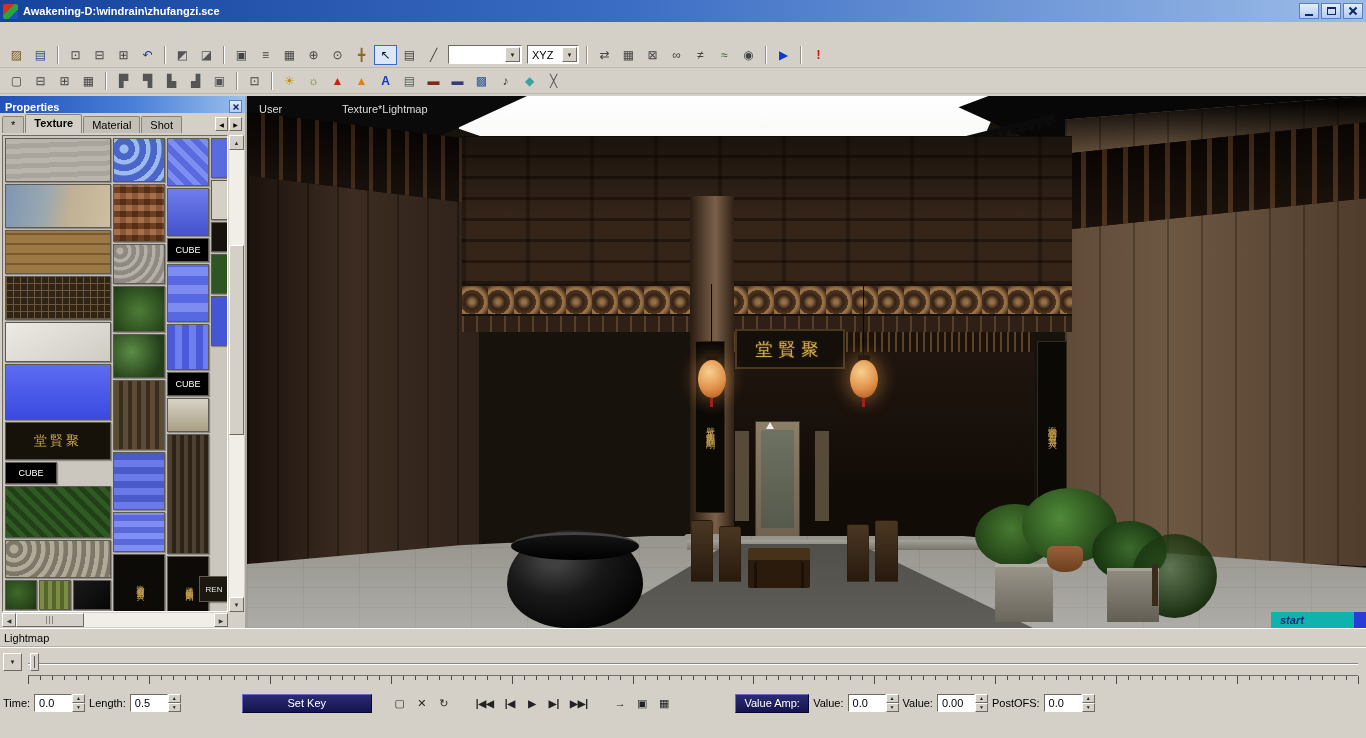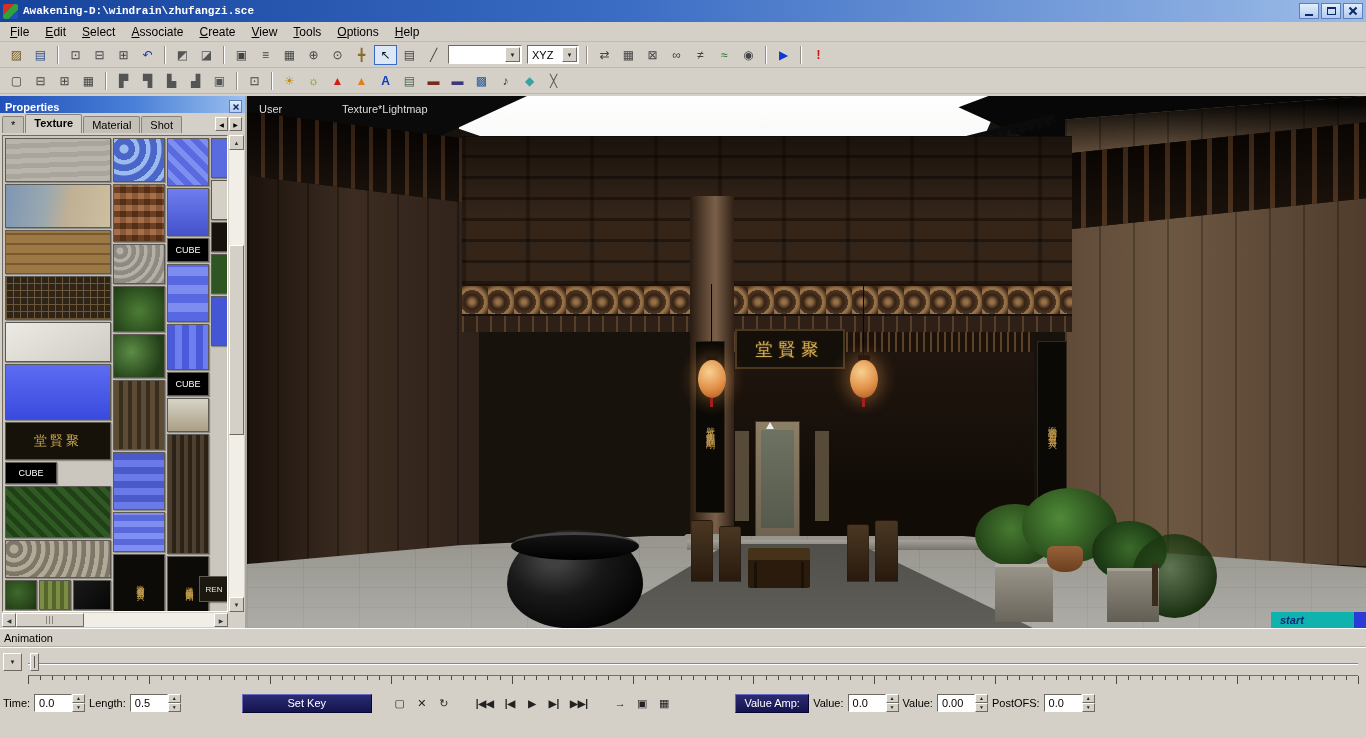--- a/index.html
+++ b/index.html
@@ -7,21 +7,21 @@
   .app{position:relative;width:1366px;height:738px;background:#d4d0c8;overflow:hidden;
        font-family:"Liberation Sans",sans-serif;font-size:11px;color:#000;user-select:none;}
   .raised{border:1px solid;border-color:#ffffff #6e6a62 #6e6a62 #ffffff;background:#d4d0c8;}
 
   
   .titlebar{position:absolute;left:0;top:0;width:100%;height:22px;
     background:linear-gradient(90deg,#16439c,#3a6cc4 45%,#9cbce8);
     display:flex;align-items:center;padding:0 3px;gap:5px;}
   .app-icon{width:15px;height:15px;border-radius:2px;
     background:linear-gradient(135deg,#d83020 0 40%,#30a040 40% 70%,#2050c0 70%);}
-  .title-text{color:#fff;font-weight:bold;font-size:11px;flex:1;white-space:nowrap;font-family:Liberation Mono, monospace;}
+  .title-text{color:#fff;font-weight:bold;font-size:11px;flex:1;white-space:nowrap;}
   .win-btns{display:flex;gap:2px;}
   .win-btn{width:20px;height:16px;background:linear-gradient(180deg,#e4eefc,#b2cbf0);
     border:1px solid #5d7fb8;display:flex;align-items:center;justify-content:center;position:relative;}
   .glyph-min{width:8px;height:2px;background:#0a2a6a;margin-top:8px;}
   .glyph-max{width:9px;height:8px;border:1px solid #0a2a6a;border-top-width:2px;}
   .glyph-x{position:relative;width:10px;height:10px;}
   .glyph-x::before,.glyph-x::after{content:"";position:absolute;left:4px;top:0;width:2px;height:10px;background:#0a2a6a;}
   .glyph-x::before{transform:rotate(45deg);} .glyph-x::after{transform:rotate(-45deg);}
 
   
@@ -249,31 +249,20 @@
         </span>
       <span class="win-btn">
           <span class="glyph-max"></span>
         </span>
       <span class="win-btn">
           <span class="glyph-x"></span>
         </span>
     </span>
   </div>
 
-  <div class="menubar">
-      <span class="menu-item"><u>F</u>ile</span>
-      <span class="menu-item"><u>E</u>dit</span>
-      <span class="menu-item"><u>S</u>elect</span>
-      <span class="menu-item"><u>A</u>ssociate</span>
-      <span class="menu-item"><u>C</u>reate</span>
-      <span class="menu-item"><u>V</u>iew</span>
-      <span class="menu-item"><u>T</u>ools</span>
-      <span class="menu-item"><u>O</u>ptions</span>
-      <span class="menu-item"><u>H</u>elp</span>
-    </div>
 
   <div class="toolbar" id="toolbar1">
       <span class="tb-btn">
         <span class="tb-glyph" style="color: rgb(122, 90, 32);">▨</span>
       </span>
       <span class="tb-btn">
         <span class="tb-glyph" style="color: rgb(51, 80, 138);">▤</span>
       </span>
       <span class="tb-sep"></span>
       <span class="tb-btn">
@@ -584,21 +573,21 @@
       <div class="vp-label" id="lblMode">Texture*Lightmap</div>
       <div id="startBtn">
           <span>start</span>
           <i id="startNotch"></i>
         </div>
     </div>
   </div>
 
   <div class="anim">
     <div class="anim-label-row">
-      <span>Animation</span>
+      <span>Lightmap</span>
     </div>
     <div class="anim-drop raised">▼</div>
     <div class="slider-track"></div>
     <div class="slider-handle raised"></div>
     <div class="ruler">
         <span class="tick big" style="left: 0%;"></span>
         <span class="tick" style="left: 0.909091%;"></span>
         <span class="tick" style="left: 1.81818%;"></span>
         <span class="tick" style="left: 2.72727%;"></span>
         <span class="tick" style="left: 3.63636%;"></span>

